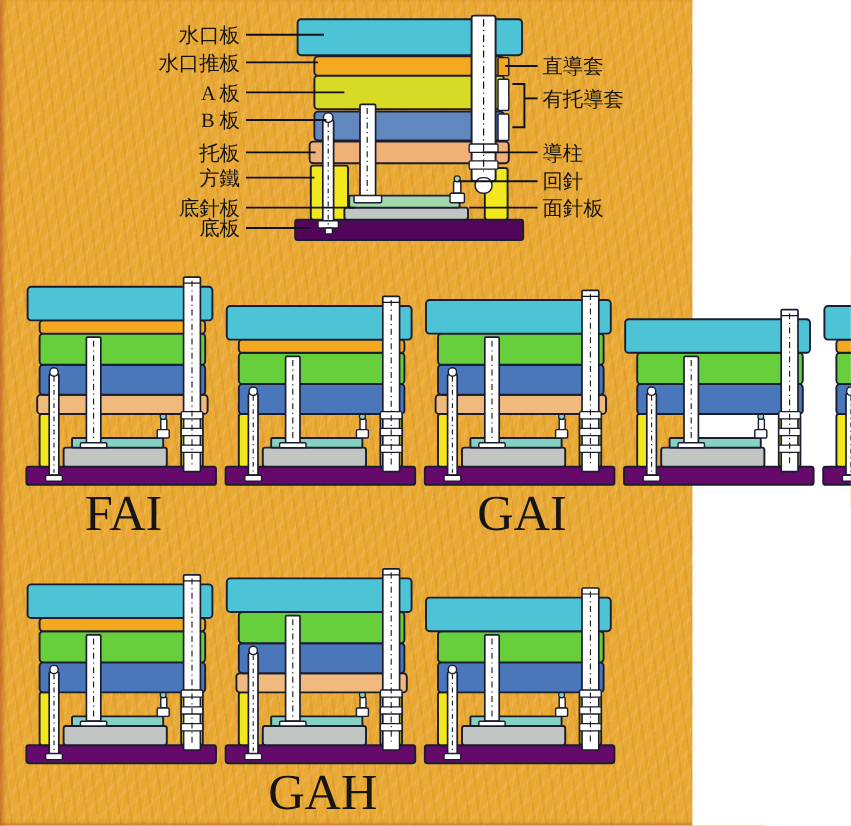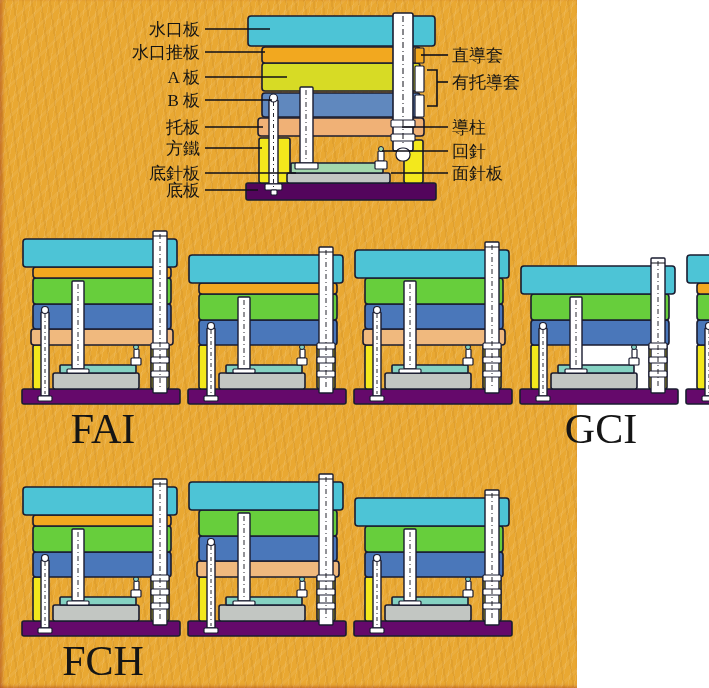--- a/index.html
+++ b/index.html
@@ -185,20 +185,21 @@
           <rect x="52" y="53" width="12" height="88" fill="#FFFFFF" stroke="#1A1C30" stroke-width="1.4" rx="1"></rect>
           <rect x="47" y="141" width="22" height="4" fill="#FFFFFF" stroke="#1A1C30" stroke-width="1.2" rx="1"></rect>
           <line x1="58" y1="56" x2="58" y2="139" stroke="#101018" stroke-width="0.9" stroke-dasharray="5 3 1 3"></line>
           <rect x="133" y="14" width="14" height="151" fill="#FFFFFF" stroke="#1A1C30" stroke-width="1.4" rx="1"></rect>
           <rect x="131" y="115" width="18" height="6" fill="#FFFFFF" stroke="#1A1C30" stroke-width="1.1" rx="1"></rect>
           <rect x="131" y="129" width="18" height="6" fill="#FFFFFF" stroke="#1A1C30" stroke-width="1.1" rx="1"></rect>
           <rect x="131" y="143" width="18" height="6" fill="#FFFFFF" stroke="#1A1C30" stroke-width="1.1" rx="1"></rect>
           <line x1="140" y1="17" x2="140" y2="160" stroke="#101018" stroke-width="0.9" stroke-dasharray="5 3 1 3"></line>
           <line x1="133" y1="19" x2="147" y2="19" stroke="#101018" stroke-width="1"></line>
         </svg>
+      <figcaption class="variant-label">GAI</figcaption>
     </figure>
 
     <figure class="variant">
       <svg class="mold" viewBox="0 0 166 180">
           <rect x="2" y="161" width="158" height="15" fill="#65096B" stroke="#1A1C30" stroke-width="1.6" rx="2"></rect>
           <rect x="13" y="117" width="15" height="44" fill="#F3E81C" stroke="#1A1C30" stroke-width="1.6" rx="2"></rect>
           <rect x="131" y="117" width="18" height="44" fill="#F3E81C" stroke="#1A1C30" stroke-width="1.6" rx="2"></rect>
           <rect x="33" y="145" width="86" height="16" fill="#C2C6C2" stroke="#1A1C30" stroke-width="1.6" rx="2"></rect>
           <rect x="40" y="137" width="76" height="8" fill="#85D2C2" stroke="#1A1C30" stroke-width="1.6" rx="1"></rect>
           <rect x="114" y="121" width="5" height="9" fill="#FFFFFF" stroke="#1A1C30" stroke-width="1.2" rx="1"></rect>
@@ -214,21 +215,20 @@
           <rect x="52" y="69" width="12" height="72" fill="#FFFFFF" stroke="#1A1C30" stroke-width="1.4" rx="1"></rect>
           <rect x="47" y="141" width="22" height="4" fill="#FFFFFF" stroke="#1A1C30" stroke-width="1.2" rx="1"></rect>
           <line x1="58" y1="72" x2="58" y2="139" stroke="#101018" stroke-width="0.9" stroke-dasharray="5 3 1 3"></line>
           <rect x="133" y="30" width="14" height="135" fill="#FFFFFF" stroke="#1A1C30" stroke-width="1.4" rx="1"></rect>
           <rect x="131" y="115" width="18" height="6" fill="#FFFFFF" stroke="#1A1C30" stroke-width="1.1" rx="1"></rect>
           <rect x="131" y="129" width="18" height="6" fill="#FFFFFF" stroke="#1A1C30" stroke-width="1.1" rx="1"></rect>
           <rect x="131" y="143" width="18" height="6" fill="#FFFFFF" stroke="#1A1C30" stroke-width="1.1" rx="1"></rect>
           <line x1="140" y1="33" x2="140" y2="160" stroke="#101018" stroke-width="0.9" stroke-dasharray="5 3 1 3"></line>
           <line x1="133" y1="35" x2="147" y2="35" stroke="#101018" stroke-width="1"></line>
         </svg>
-      <figcaption class="variant-label">GCI</figcaption>
     </figure>
 
     <figure class="variant">
       <svg class="mold" viewBox="0 0 166 180">
           <rect x="2" y="161" width="158" height="15" fill="#65096B" stroke="#1A1C30" stroke-width="1.6" rx="2"></rect>
           <rect x="13" y="117" width="15" height="44" fill="#F3E81C" stroke="#1A1C30" stroke-width="1.6" rx="2"></rect>
           <rect x="131" y="117" width="18" height="44" fill="#F3E81C" stroke="#1A1C30" stroke-width="1.6" rx="2"></rect>
           <rect x="33" y="145" width="86" height="16" fill="#C2C6C2" stroke="#1A1C30" stroke-width="1.6" rx="2"></rect>
           <rect x="40" y="137" width="76" height="8" fill="#85D2C2" stroke="#1A1C30" stroke-width="1.6" rx="1"></rect>
           <rect x="114" y="121" width="5" height="9" fill="#FFFFFF" stroke="#1A1C30" stroke-width="1.2" rx="1"></rect>
@@ -275,21 +275,20 @@
           <rect x="52" y="69" width="12" height="72" fill="#FFFFFF" stroke="#1A1C30" stroke-width="1.4" rx="1"></rect>
           <rect x="47" y="141" width="22" height="4" fill="#FFFFFF" stroke="#1A1C30" stroke-width="1.2" rx="1"></rect>
           <line x1="58" y1="72" x2="58" y2="139" stroke="#101018" stroke-width="0.9" stroke-dasharray="5 3 1 3"></line>
           <rect x="133" y="19" width="14" height="146" fill="#FFFFFF" stroke="#1A1C30" stroke-width="1.4" rx="1"></rect>
           <rect x="131" y="115" width="18" height="6" fill="#FFFFFF" stroke="#1A1C30" stroke-width="1.1" rx="1"></rect>
           <rect x="131" y="129" width="18" height="6" fill="#FFFFFF" stroke="#1A1C30" stroke-width="1.1" rx="1"></rect>
           <rect x="131" y="143" width="18" height="6" fill="#FFFFFF" stroke="#1A1C30" stroke-width="1.1" rx="1"></rect>
           <line x1="140" y1="22" x2="140" y2="160" stroke="#101018" stroke-width="0.9" stroke-dasharray="5 3 1 3"></line>
           <line x1="133" y1="24" x2="147" y2="24" stroke="#101018" stroke-width="1"></line>
         </svg>
-      <figcaption class="variant-label">FCH</figcaption>
     </figure>
 
     <figure class="variant">
       <svg class="mold" viewBox="0 0 166 180">
           <rect x="2" y="161" width="158" height="15" fill="#65096B" stroke="#1A1C30" stroke-width="1.6" rx="2"></rect>
           <rect x="13" y="117" width="15" height="44" fill="#F3E81C" stroke="#1A1C30" stroke-width="1.6" rx="2"></rect>
           <rect x="131" y="117" width="18" height="44" fill="#F3E81C" stroke="#1A1C30" stroke-width="1.6" rx="2"></rect>
           <rect x="33" y="145" width="86" height="16" fill="#C2C6C2" stroke="#1A1C30" stroke-width="1.6" rx="2"></rect>
           <rect x="40" y="137" width="76" height="8" fill="#85D2C2" stroke="#1A1C30" stroke-width="1.6" rx="1"></rect>
           <rect x="114" y="121" width="5" height="9" fill="#FFFFFF" stroke="#1A1C30" stroke-width="1.2" rx="1"></rect>
@@ -306,20 +305,21 @@
           <rect x="52" y="53" width="12" height="88" fill="#FFFFFF" stroke="#1A1C30" stroke-width="1.4" rx="1"></rect>
           <rect x="47" y="141" width="22" height="4" fill="#FFFFFF" stroke="#1A1C30" stroke-width="1.2" rx="1"></rect>
           <line x1="58" y1="56" x2="58" y2="139" stroke="#101018" stroke-width="0.9" stroke-dasharray="5 3 1 3"></line>
           <rect x="133" y="14" width="14" height="151" fill="#FFFFFF" stroke="#1A1C30" stroke-width="1.4" rx="1"></rect>
           <rect x="131" y="115" width="18" height="6" fill="#FFFFFF" stroke="#1A1C30" stroke-width="1.1" rx="1"></rect>
           <rect x="131" y="129" width="18" height="6" fill="#FFFFFF" stroke="#1A1C30" stroke-width="1.1" rx="1"></rect>
           <rect x="131" y="143" width="18" height="6" fill="#FFFFFF" stroke="#1A1C30" stroke-width="1.1" rx="1"></rect>
           <line x1="140" y1="17" x2="140" y2="160" stroke="#101018" stroke-width="0.9" stroke-dasharray="5 3 1 3"></line>
           <line x1="133" y1="19" x2="147" y2="19" stroke="#101018" stroke-width="1"></line>
         </svg>
+      <figcaption class="variant-label">GAH</figcaption>
     </figure>
 
     <figure class="variant">
       <svg class="mold" viewBox="0 0 166 180">
           <rect x="2" y="161" width="158" height="15" fill="#65096B" stroke="#1A1C30" stroke-width="1.6" rx="2"></rect>
           <rect x="13" y="117" width="15" height="44" fill="#F3E81C" stroke="#1A1C30" stroke-width="1.6" rx="2"></rect>
           <rect x="131" y="117" width="18" height="44" fill="#F3E81C" stroke="#1A1C30" stroke-width="1.6" rx="2"></rect>
           <rect x="33" y="145" width="86" height="16" fill="#C2C6C2" stroke="#1A1C30" stroke-width="1.6" rx="2"></rect>
           <rect x="40" y="137" width="76" height="8" fill="#85D2C2" stroke="#1A1C30" stroke-width="1.6" rx="1"></rect>
           <rect x="114" y="121" width="5" height="9" fill="#FFFFFF" stroke="#1A1C30" stroke-width="1.2" rx="1"></rect>

